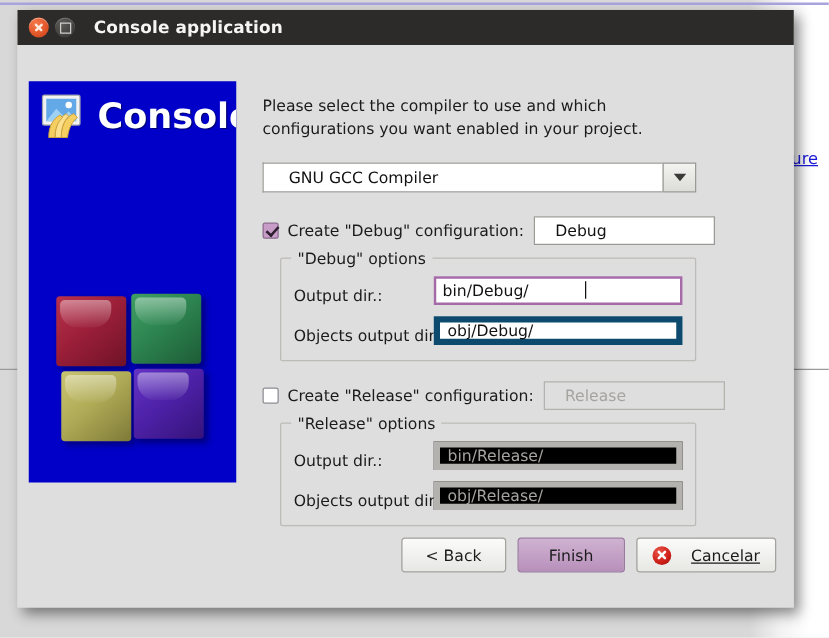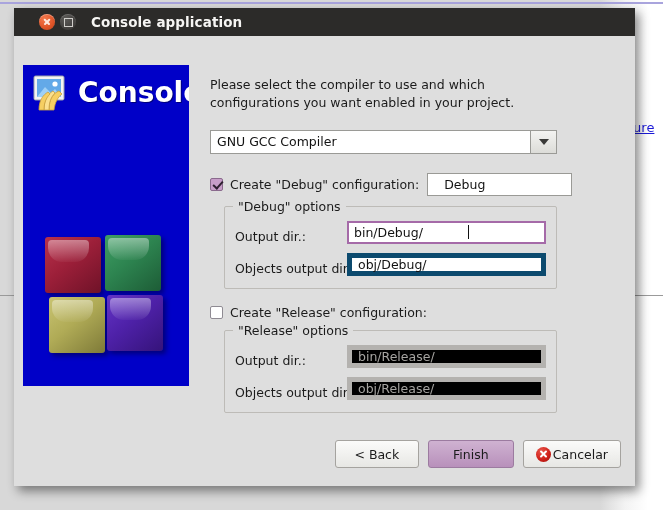--- a/index.html
+++ b/index.html
@@ -52,21 +52,21 @@
     background: #dededa;
     box-shadow: 4px 5px 10px rgba(0,0,0,0.45);
   }
 
   
   #titlebar {
     height: 28px;
     background: #2c2b29;
     display: flex;
     align-items: center;
-    padding-left: 25px;
+    padding-left: 9px;
     position: relative;
   }
   .tb-btn {
     width: 16px; height: 16px;
     border-radius: 50%;
     margin-right: 5px;
     display: flex;
     align-items: center;
     justify-content: center;
     flex: none;
@@ -195,21 +195,21 @@
     height: 24px;
     margin-bottom: 19px;
   }
   #compiler-value {
     flex: 1;
     background: #ffffff;
     border: 1px solid #9a9a96;
     border-right: none;
     display: flex;
     align-items: center;
-    padding-left: 6px;
+    padding-left: 20px;
     font-size: 12.5px;
     color: #121212;
     box-sizing: border-box;
   }
   #compiler-arrow-btn {
     width: 27px;
     background: linear-gradient(to bottom, #f3f3f1 0%, #dcdcd8 100%);
     border: 1px solid #9a9a96;
     display: flex;
     align-items: center;
@@ -337,21 +337,21 @@
     width: 1px;
     height: 14px;
     background: #111111;
     margin-left: 1px;
   }
 
   
   #button-row {
     position: absolute;
     right: 14px;
-    bottom: 18px;
+    bottom: 28px;
     display: flex;
     align-items: center;
     gap: 9px;
     text-align: right;
   }
   .dlg-btn {
     height: 28px;
     min-width: 84px;
     border: 1px solid #a5a39f;
     border-radius: 3px;
@@ -362,21 +362,21 @@
     align-items: center;
     justify-content: center;
     padding: 0 12px;
     box-sizing: border-box;
   }
   #btn-finish {
     background: linear-gradient(to bottom, #cfb2d1 0%, #b890bb 100%);
     border-color: #9c7ba0;
     min-width: 86px;
   }
-  #btn-cancel { min-width: 90px; gap: 2px; }
+  #btn-cancel { min-width: 90px; gap: 16px; text-decoration: underline; }
   #cancel-icon {
     width: 15px; height: 15px;
     border-radius: 50%;
     background: radial-gradient(circle at 35% 28%, #e8554a 0%, #cf2018 58%, #98100c 100%);
     position: relative;
     flex: none;
   }
   #cancel-icon::before, #cancel-icon::after {
     content: "";
     position: absolute;
@@ -470,20 +470,21 @@
         </div>
         <div class="gb-row">
           <span class="gb-row-label">Objects output dir.:</span>
           <span class="text-input">obj/Debug/</span>
         </div>
       </div>
 
       <div class="cfg-row">
         <span class="checkbox"></span>
         <span class="cfg-label disabled">Create "Release" configuration:</span>
+        <span class="cfg-name-input disabled">Release</span>
       </div>
 
       <div class="groupbox">
         <span class="groupbox-legend">"Release" options</span>
         <div class="gb-row">
           <span class="gb-row-label disabled">Output dir.:</span>
           <span class="text-input disabled">bin/Release/</span>
         </div>
         <div class="gb-row">
           <span class="gb-row-label disabled">Objects output dir.:</span>

